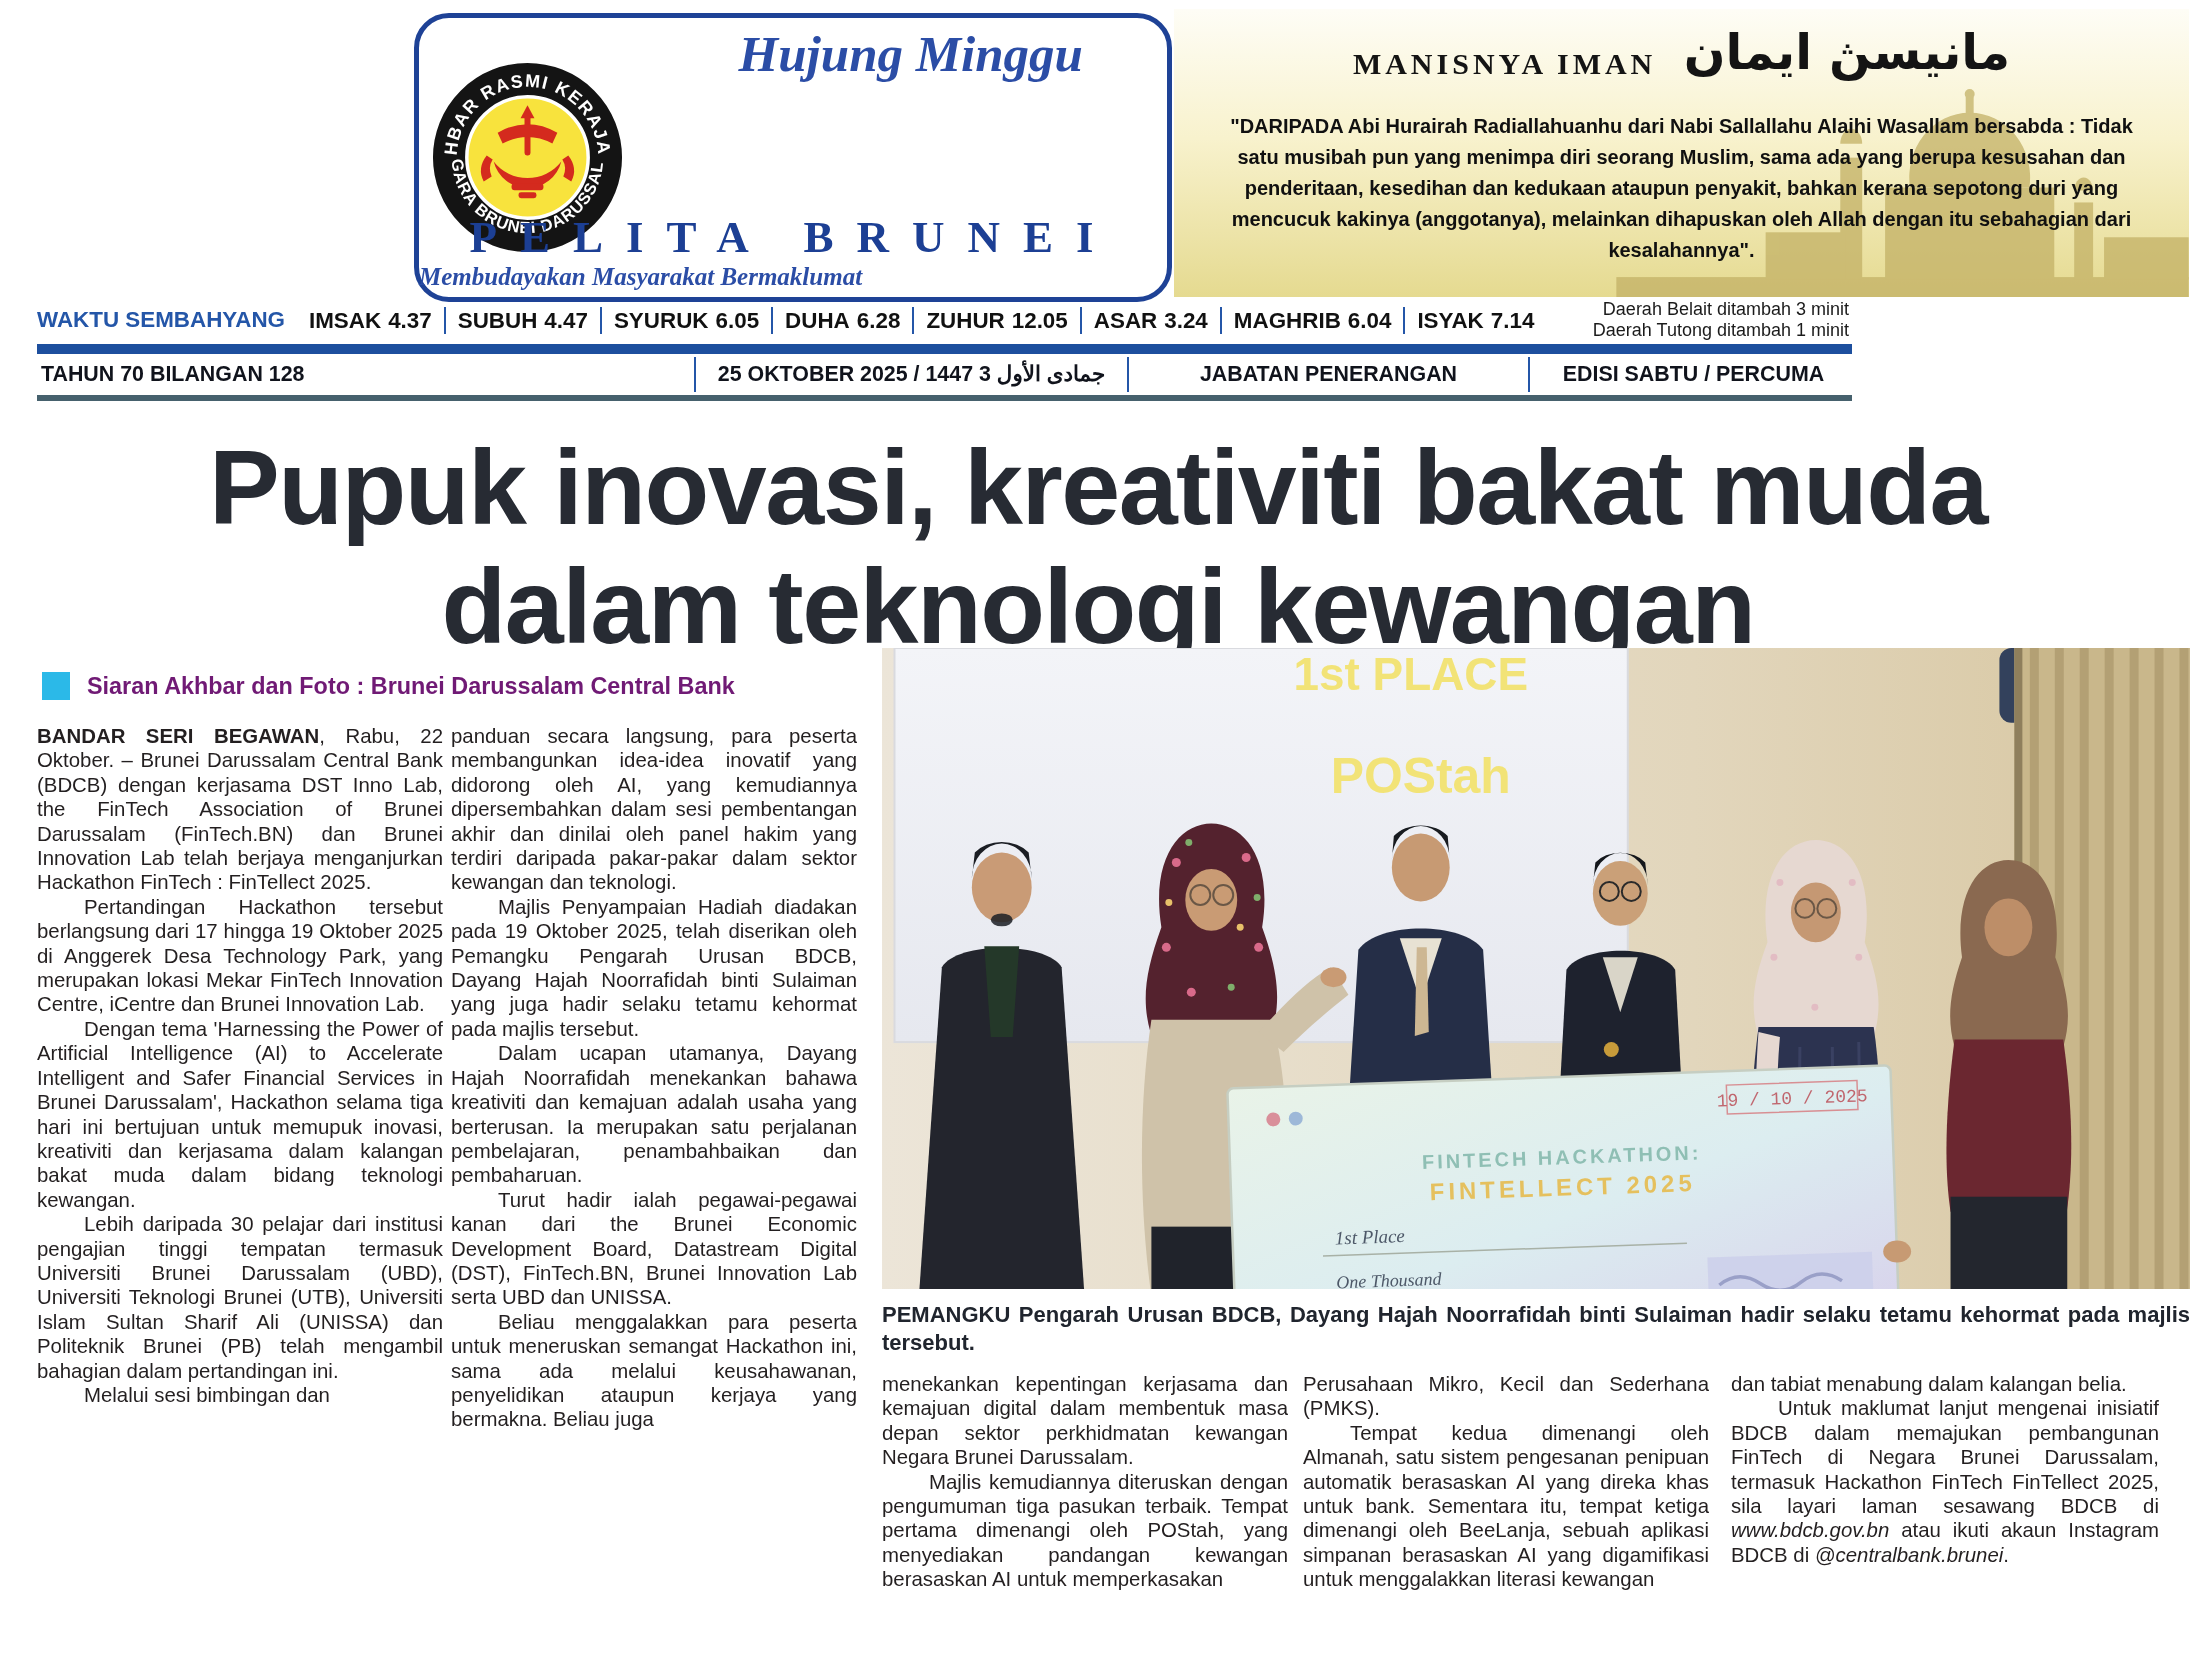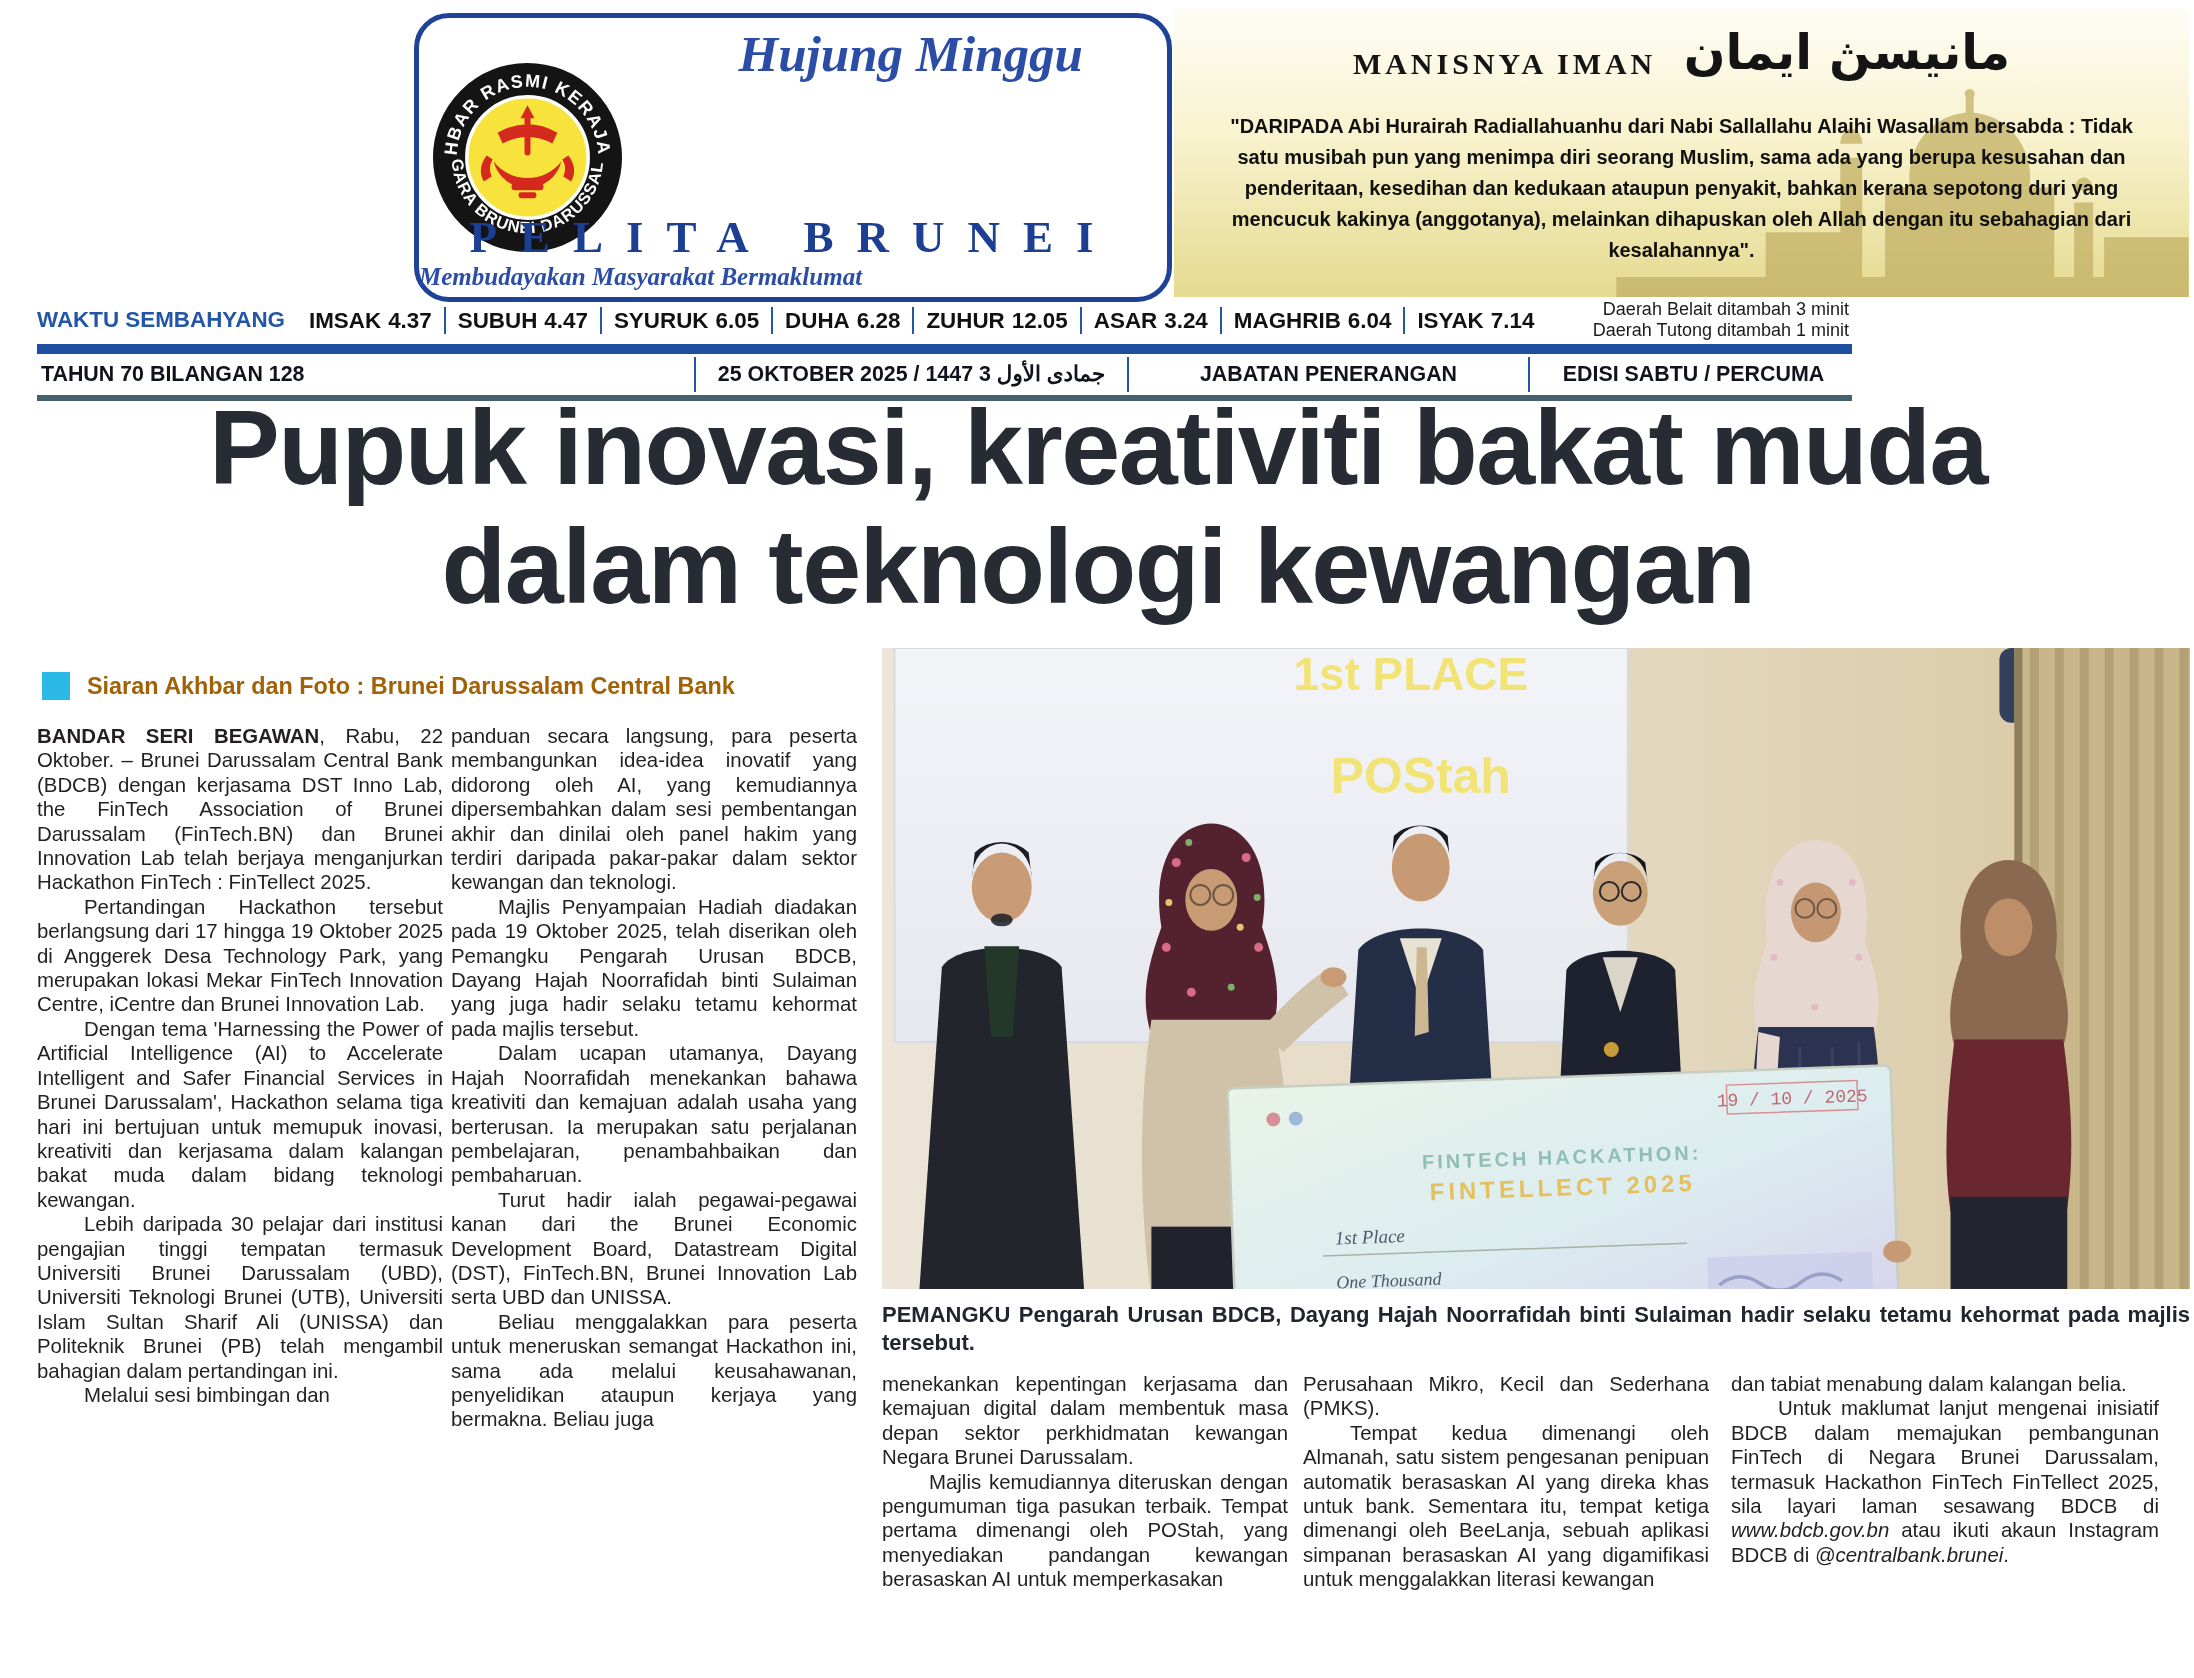--- a/index.html
+++ b/index.html
@@ -51,27 +51,27 @@
   
   .inforow{position:absolute;left:37px;top:355px;width:1815px;height:38px;display:flex;align-items:center;}
   .inforow .cell{font-weight:bold;font-size:21.4px;color:#10131c;text-align:center;white-space:nowrap;}
   .inforow .c1{flex:0 0 653px;text-align:left;padding-left:4px;}
   .inforow .c2{flex:0 0 431px;border-left:2px solid #2456a8;height:35px;line-height:35px;}
   .inforow .c3{flex:0 0 399px;border-left:2px solid #2456a8;height:35px;line-height:35px;}
   .inforow .c4{flex:0 0 327px;border-left:2px solid #2456a8;height:35px;line-height:35px;}
   .tealrule{position:absolute;left:37px;top:395px;width:1815px;height:6px;background:#46616d;}
 
   
-  .headline{position:absolute;left:36px;top:388px;width:2124px;text-align:center;
+  .headline{position:absolute;left:36px;top:428px;width:2124px;text-align:center;
             font-weight:bold;color:#272b33;font-size:106px;line-height:119px;letter-spacing:-1.5px;}
 
   
   .byline{position:absolute;left:42px;top:672px;display:flex;align-items:center;gap:17px;}
   .byline-sq{width:28px;height:28px;background:#2bb9e8;}
-  .byline-txt{font-weight:bold;font-size:23.4px;color:#a16207;}
+  .byline-txt{font-weight:bold;font-size:23.4px;color:#701a75;}
 
   
   .col{position:absolute;top:724px;width:406px;height:954px;overflow:hidden;}
   .col p{margin:0;text-align:justify;font-size:20.4px;line-height:24.4px;color:#231f20;}
   .col p.indent{text-indent:47px;}
   .col .b{font-weight:bold;}
   .col .i{font-style:italic;}
   #col1{left:37px;}
   #col2{left:451px;}
   .colb{top:1372px;height:306px;}

